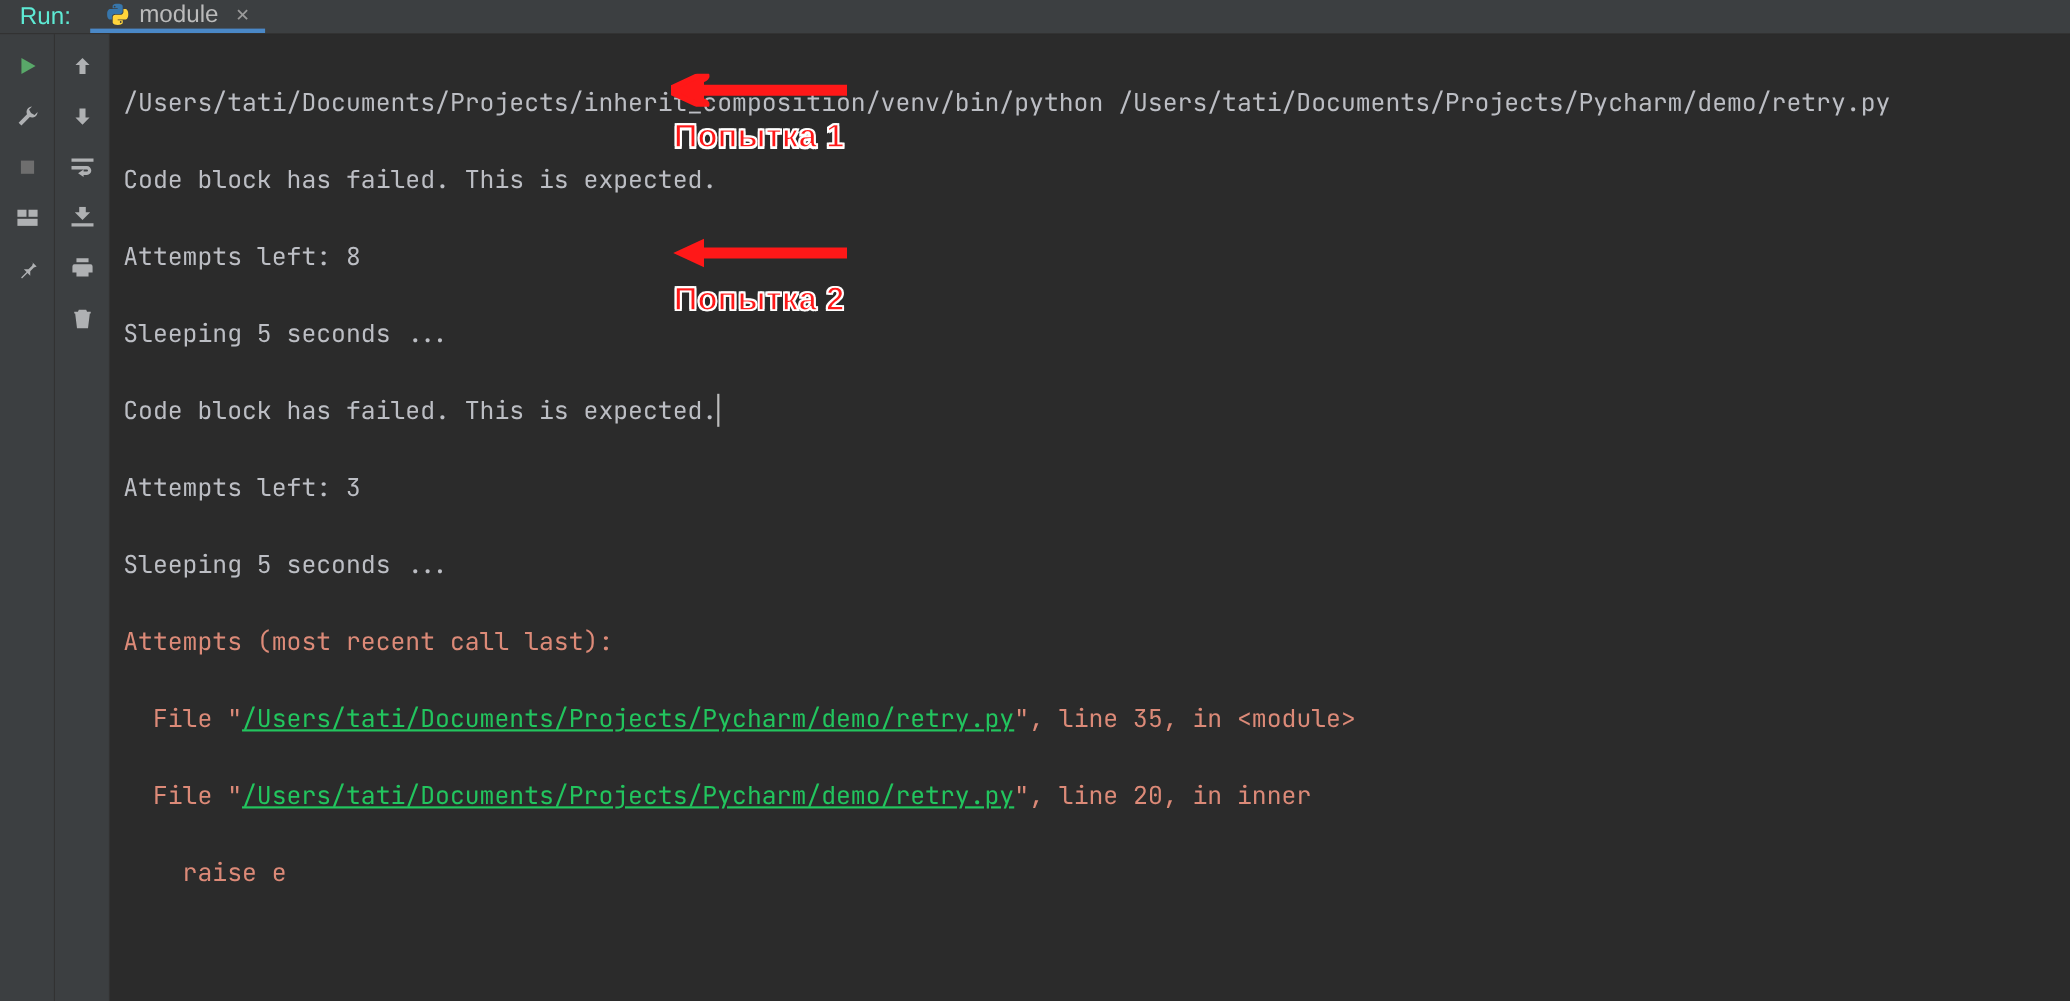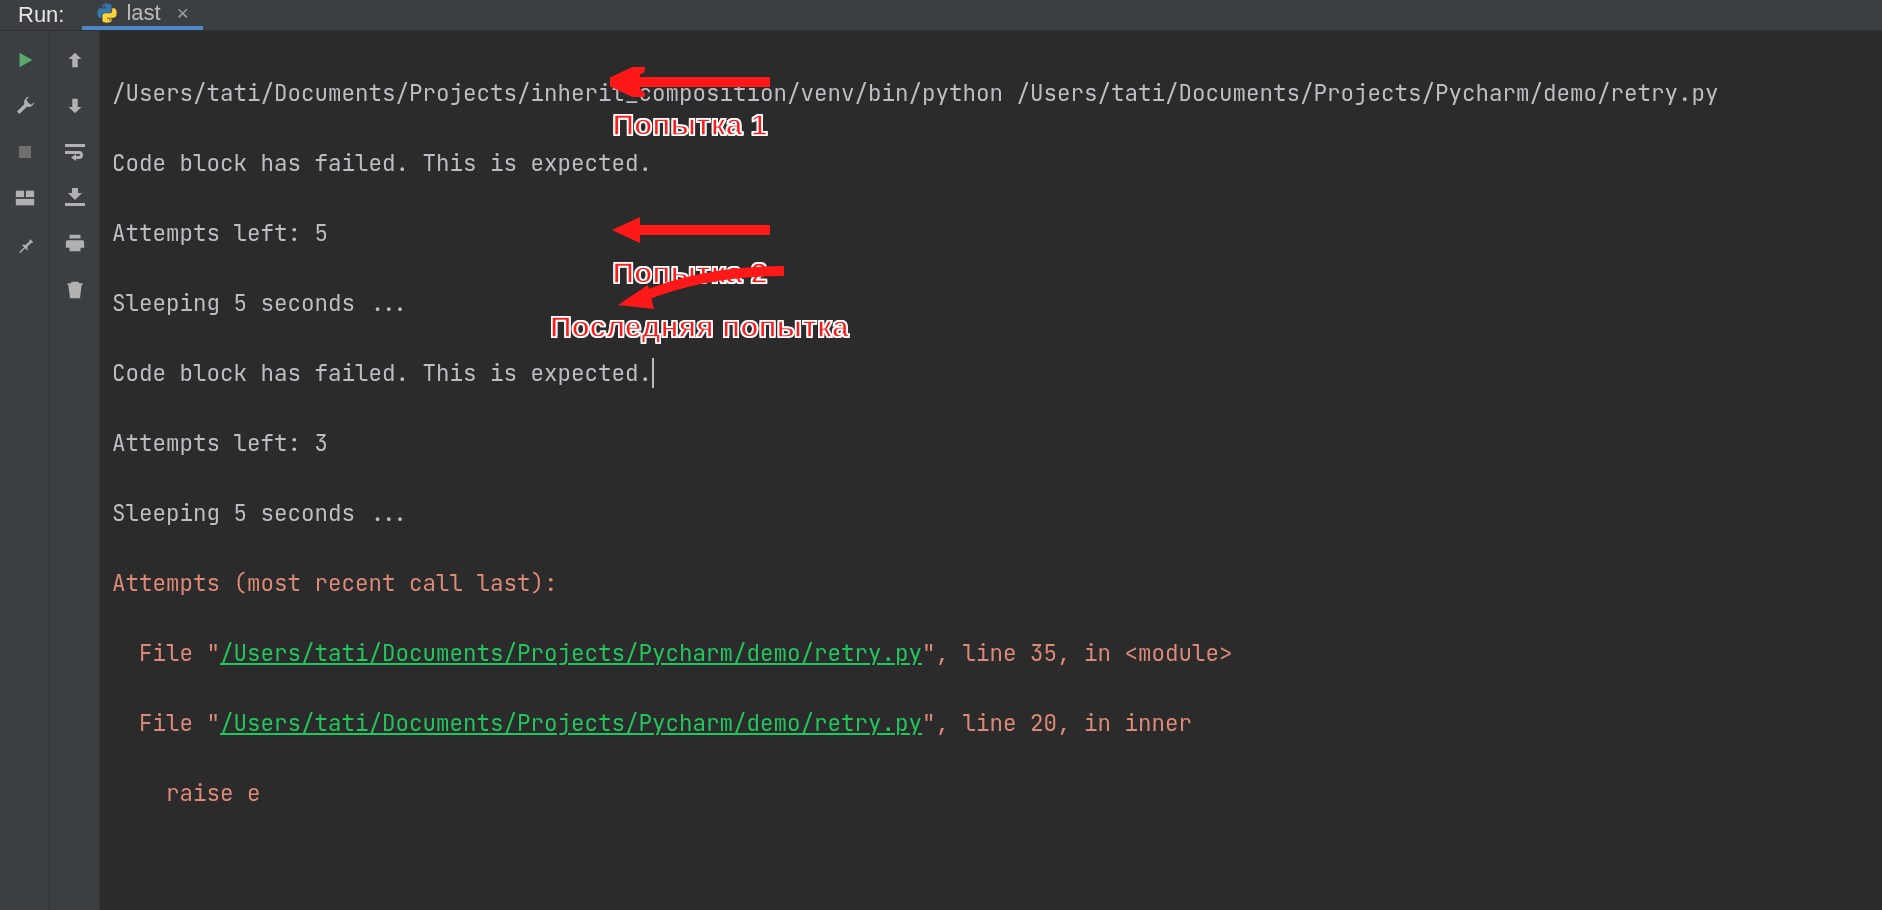--- a/index.html
+++ b/index.html
@@ -15,21 +15,21 @@
   }
   
   .tab-bar {
     height: 45px;
     background: #3c3f41;
     display: flex;
     align-items: center;
     border-bottom: 1px solid #323232;
   }
   .run-label {
-    color: #e5e5e5;
+    color: #5eead4;
     font-size: 22px;
     padding: 0 18px;
     font-family: -apple-system, "Segoe UI", sans-serif;
   }
   .tab {
     display: flex;
     align-items: center;
     height: 100%;
     padding: 0 14px;
     border-bottom: 4px solid #4a88c7;
@@ -129,21 +129,21 @@
 
 <div class="tab-bar">
   <div class="run-label">Run:</div>
   <div class="tab">
     <span class="py-icon">
       <svg viewBox="0 0 32 32">
           <path fill="#3776ab" d="M15.9 2c-7 0-6.6 3-6.6 3v3.1h6.7v1H6.6S2 8.6 2 15.9s4 7 4 7h2.4v-3.4s-.1-4 3.9-4h6.6s3.7.1 3.7-3.6V5.6S23.2 2 15.9 2zM12 4.6c.7 0 1.2.5 1.2 1.2S12.7 7 12 7s-1.2-.5-1.2-1.2S11.3 4.6 12 4.6z"></path>
           <path fill="#ffd43b" d="M16.1 30c7 0 6.6-3 6.6-3v-3.1H16v-1h9.4S30 23.4 30 16.1s-4-7-4-7h-2.4v3.4s.1 4-3.9 4h-6.6s-3.7-.1-3.7 3.6v6.3S8.8 30 16.1 30zM20 27.4c-.7 0-1.2-.5-1.2-1.2s.5-1.2 1.2-1.2 1.2.5 1.2 1.2-.5 1.2-1.2 1.2z"></path>
         </svg>
     </span>
-    <span class="tab-label">last</span>
+    <span class="tab-label">module</span>
     <span class="tab-close">✕</span>
   </div>
 </div>
 
 <div class="main">
 
   <div class="gutter">
     <div class="gutter-icon">
       <svg width="22" height="22" viewBox="0 0 24 24">
           <path fill="#59a869" d="M6 4l14 8-14 8z"></path>
@@ -202,21 +202,21 @@
     <div class="gutter2-icon">
       <svg width="20" height="22" viewBox="0 0 24 24">
           <path fill="#afb1b3" d="M4 6h16l-2 16H6zM8 2h8l1 2h4v2H3V4h4z"></path>
         </svg>
     </div>
   </div>
 
   <div class="console">
 <div class="line txt-normal">/Users/tati/Documents/Projects/inherit_composition/venv/bin/python /Users/tati/Documents/Projects/Pycharm/demo/retry.py</div>
 <div class="line txt-normal">Code block has failed. This is expected.</div>
-<div class="line txt-normal">Attempts left: 5</div>
+<div class="line txt-normal">Attempts left: 8</div>
 <div class="line txt-normal">Sleeping 5 seconds ...</div>
 <div class="line txt-normal"><span>Code block has failed. This is expected.</span><span class="cursor"></span></div>
 <div class="line txt-normal">Attempts left: 3</div>
 <div class="line txt-normal">Sleeping 5 seconds ...</div>
 <div class="line txt-error">Attempts (most recent call last):</div>
 <div class="line txt-error"><span>  File "</span><span class="txt-link">/Users/tati/Documents/Projects/Pycharm/demo/retry.py</span><span>", line 35, in &lt;module&gt;</span></div>
 <div class="line txt-error"><span>  File "</span><span class="txt-link">/Users/tati/Documents/Projects/Pycharm/demo/retry.py</span><span>", line 20, in inner</span></div>
 <div class="line txt-error">    raise e</div>
 
 
@@ -235,21 +235,14 @@
       </svg>
       <span class="anno-label">Попытка 1</span>
     </div>
     <div class="annotation" style="top:140px; left:510px;margin-top:44px;">
       <svg class="arrow" viewBox="0 0 160 30">
         <path d="M160 15 L30 15" stroke="#ff1818" stroke-width="10" fill="none" stroke-linecap="round"></path>
         <path d="M2 15 L30 2 L30 28 Z" fill="#ff1818"></path>
       </svg>
       <span class="anno-label">Попытка 2</span>
     </div>
-    <div class="annotation" style="top:230px; left:450px;">
-      <svg class="arrow" style="width:170px;height:50px" viewBox="0 0 170 50">
-        <path d="M170 10 Q90 10 30 35" stroke="#ff1818" stroke-width="10" fill="none" stroke-linecap="round"></path>
-        <path d="M4 44 L34 24 L40 48 Z" fill="#ff1818"></path>
-      </svg>
-      <span class="anno-label" style="position:relative;top:-12px">Последняя попытка</span>
-    </div>
   </div>
 </div>
 
 </body></html>

